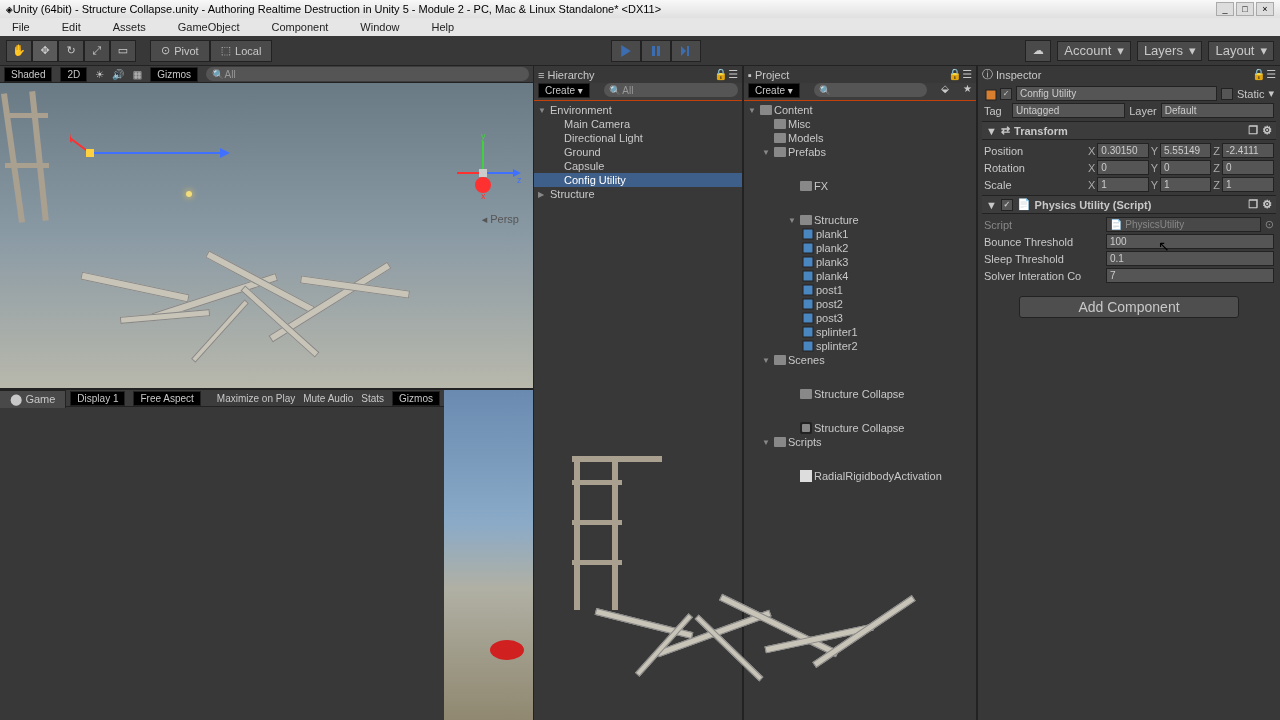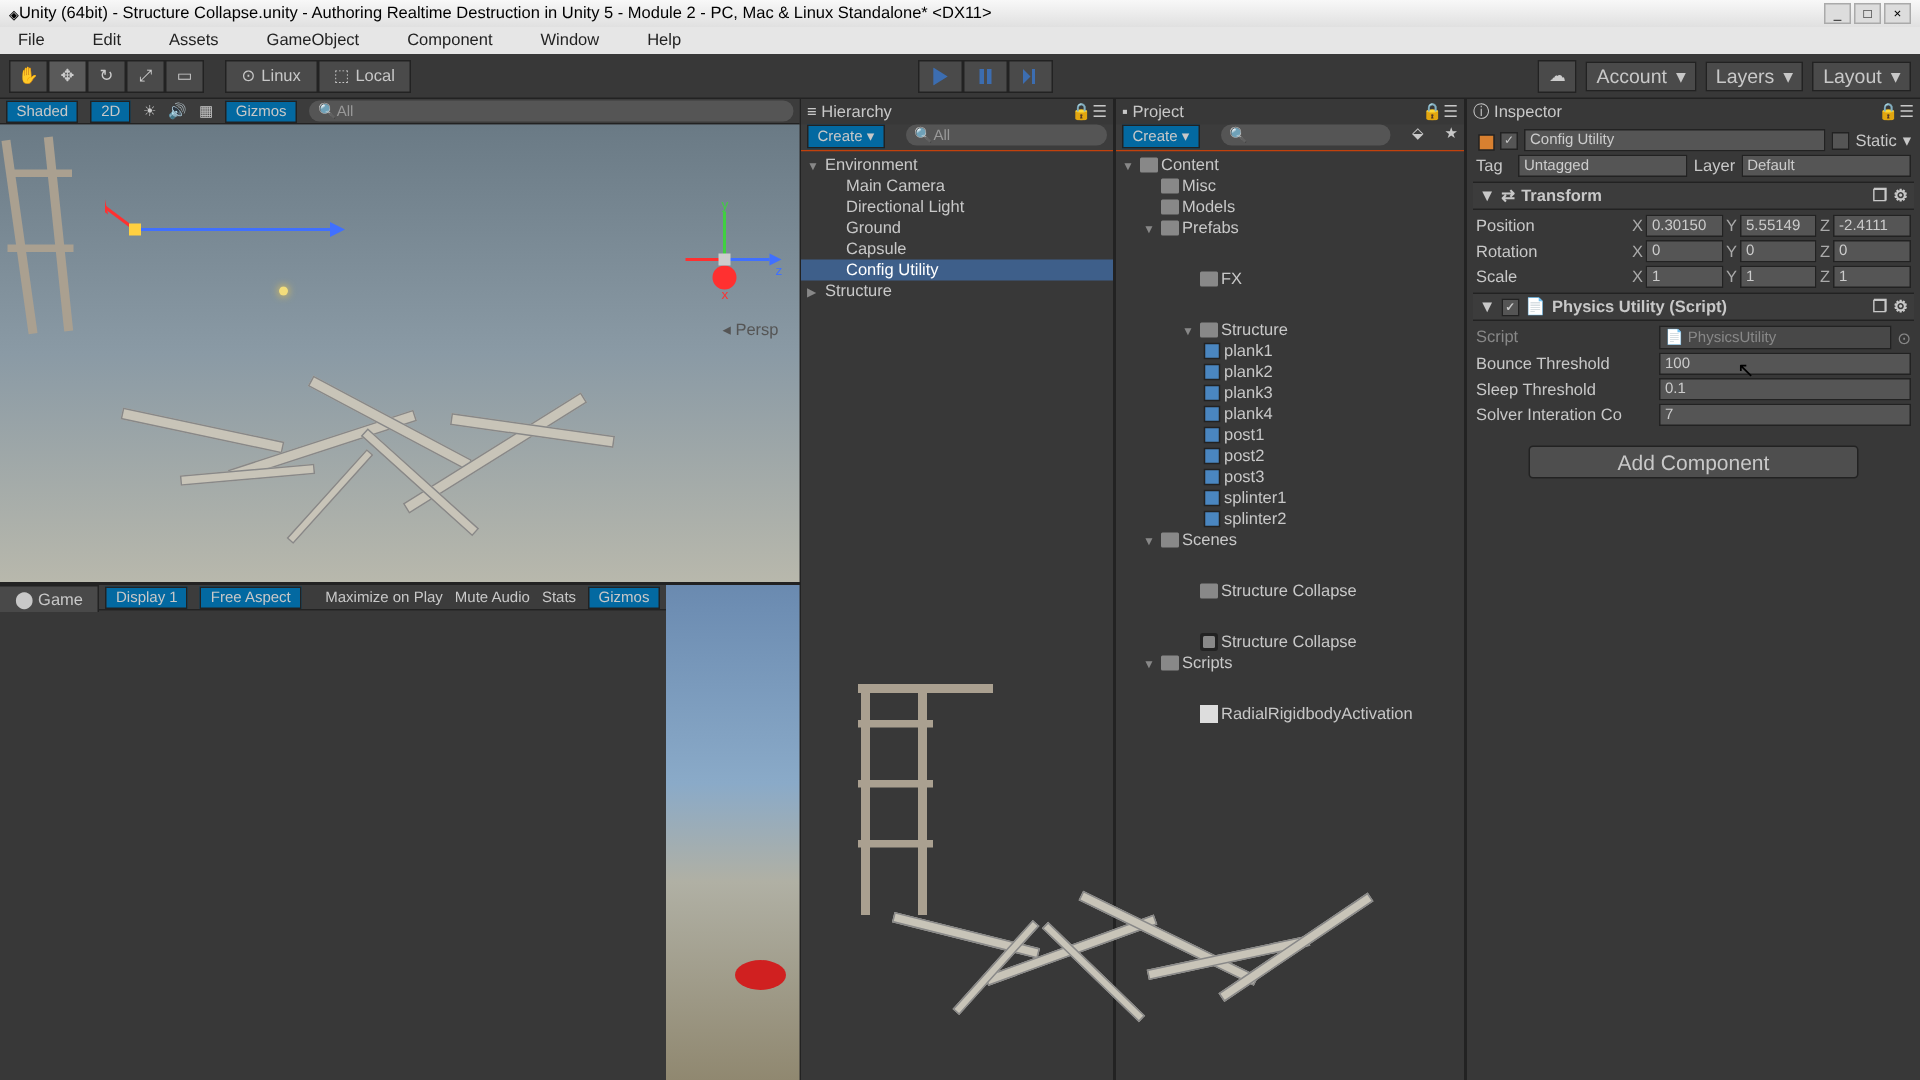--- a/index.html
+++ b/index.html
@@ -20,21 +20,21 @@
 .play-btn { width: 30px; height: 22px; background: #4a4a4a; border: 1px solid #222; display: flex; align-items: center; justify-content: center; }
 .play-btn svg { fill: #3c6db0; }
 .right-tools { display: flex; gap: 6px; align-items: center; }
 .dropdown-btn { height: 20px; background: #4a4a4a; border: 1px solid #222; padding: 0 6px; display: flex; align-items: center; gap: 6px; font-size: 13px; }
 .main { display: flex; height: 654px; }
 .left-col { width: 534px; display: flex; flex-direction: column; }
 .scene-panel { height: 322px; display: flex; flex-direction: column; border-right: 1px solid #222; }
 .panel-tab { height: 17px; background: #383838; display: flex; align-items: center; }
 .tab { background: #494949; padding: 2px 10px; font-size: 11px; border-top: 1px solid #222; border-right: 1px solid #222; }
 .scene-toolbar { height: 17px; background: #3c3c3c; display: flex; align-items: center; padding: 0 4px; gap: 8px; font-size: 10px; border-bottom: 1px solid #222; }
-.mini-drop { background: #0369a1; padding: 1px 6px; border: 1px solid #222; }
+.mini-drop { background: #000000; padding: 1px 6px; border: 1px solid #222; }
 .viewport { flex: 1; background: linear-gradient(#6a7a85 0%, #8a9aa5 50%, #b8b8ac 100%); position: relative; overflow: hidden; }
 .viewport2 { flex: 1; background: linear-gradient(#6a8ab0 0%, #8aaac8 40%, #b0b0a4 60%, #908870 100%); position: relative; }
 .game-panel { flex: 1; display: flex; flex-direction: row; border-top: 2px solid #222; border-right: 1px solid #222; }
 .mid-col { width: 210px; display: flex; flex-direction: column; border-right: 2px solid #222; }
 .hierarchy { flex: 1; display: flex; flex-direction: column; }
 .panel-header { height: 17px; background: #383838; display: flex; align-items: center; padding: 0 4px; font-size: 11px; }
 .panel-subbar { height: 18px; background: #3c3c3c; display: flex; align-items: flex-start; padding: 0 4px; font-size: 10px; border-bottom: 1px solid #c2410c; gap: 14px; }
 .search-field { flex: 1; background: #555; border-radius: 8px; height: 14px; padding: 0 6px; color: #999; font-size: 10px; display: flex; align-items: center; }
 .tree { flex: 1; background: #383838; overflow: auto; padding: 2px 0; }
 .tree-item { padding: 1px 2px 1px 4px; font-size: 11px; color: #c8c8c8; display: flex; align-items: center; gap: 2px; white-space: nowrap; }
@@ -94,21 +94,21 @@
   <div class="tool-group">
     <div class="tool-btn">✋</div>
     <div class="tool-btn active">✥</div>
     <div class="tool-btn">↻</div>
     <div class="tool-btn">⤢</div>
     <div class="tool-btn">▭</div>
   </div>
   <div class="tool-group">
     <div class="pivot-btn">
         <span>⊙</span>
-        <span>Linux</span>
+        <span>Pivot</span>
       </div>
     <div class="pivot-btn">
         <span>⬚</span>
         <span>Local</span>
       </div>
   </div>
   <div class="spacer"></div>
   <div class="play-group">
     <div class="play-btn">
         <svg width="12" height="12" viewBox="0 0 10 10">

